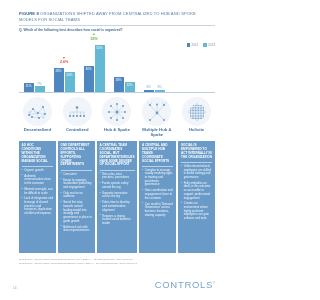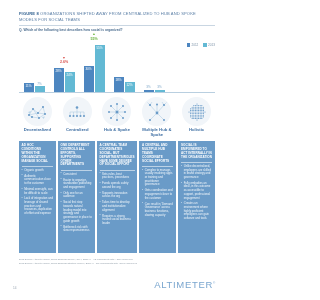--- a/index.html
+++ b/index.html
@@ -427,15 +427,15 @@
         </ul>
       </div>
     </div>
 
   <div class="sources">
     <div>2012 Source: Altimeter Group, Social Business Survey, Q3-4, Base: n = 92 respondents with &gt; 250 employees</div>
     <div>2013 Source: Altimeter Group, Social Business Strategy Survey, Base: n= 101 respondents with &gt;1000 employees</div>
   </div>
   <div class="page-num">14</div>
   <div class="logo">
-    <span>ALTIMETER</span><sup>®</sup>
+    <span>CONTROLS</span><sup>®</sup>
   </div>
 </div>
 
 </body></html>

